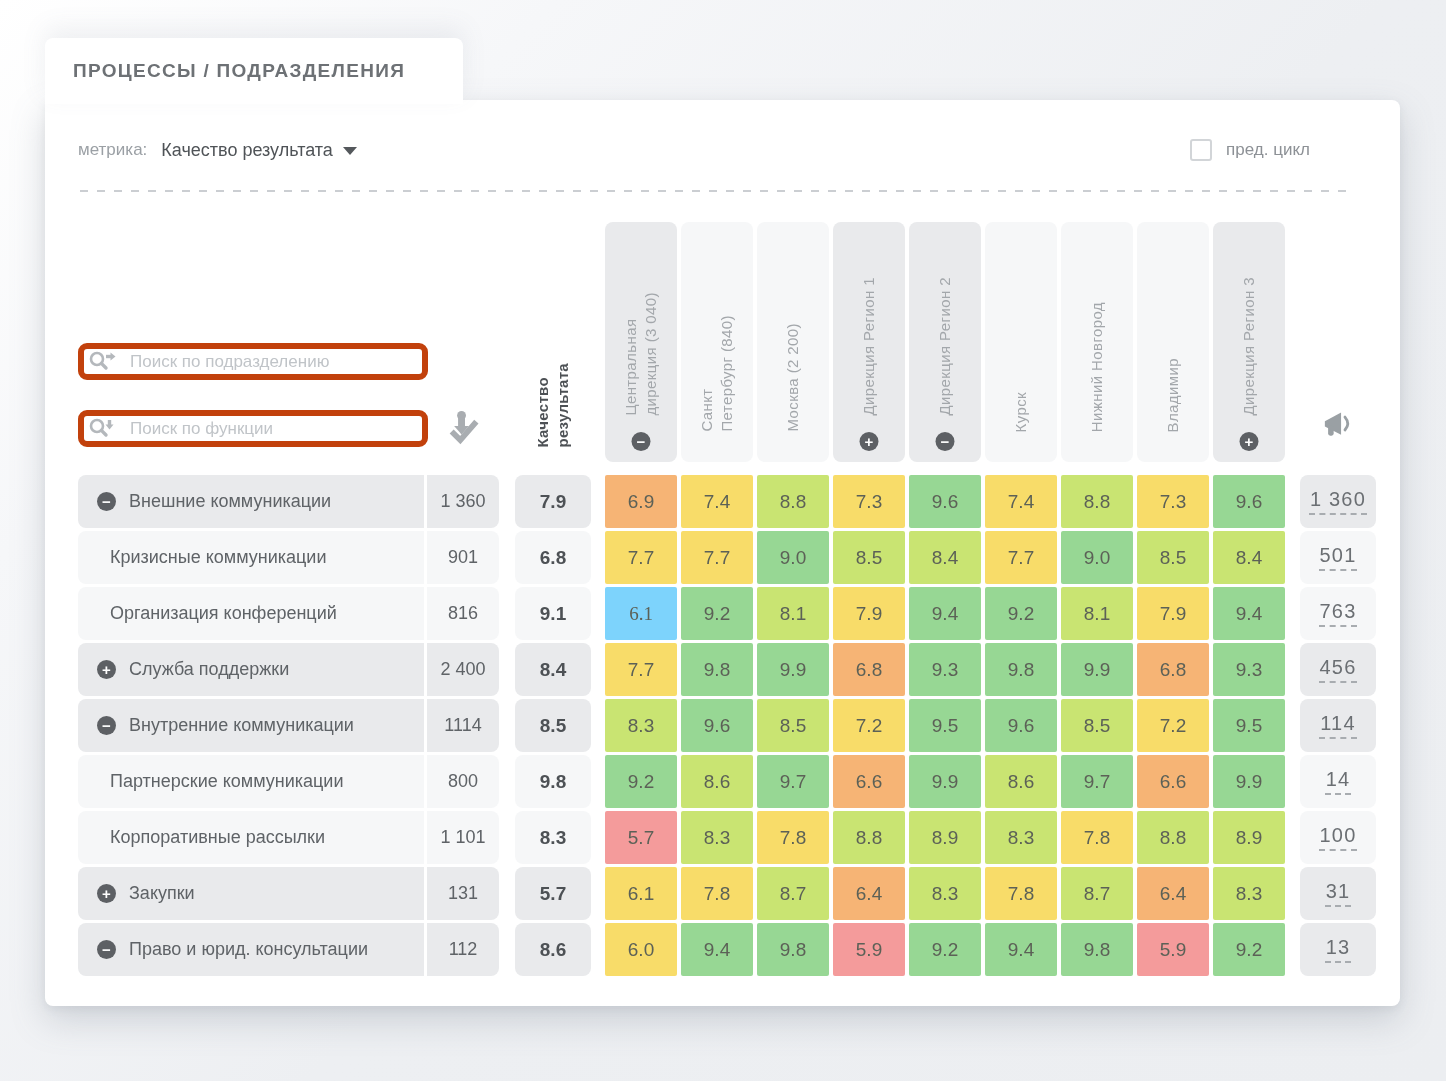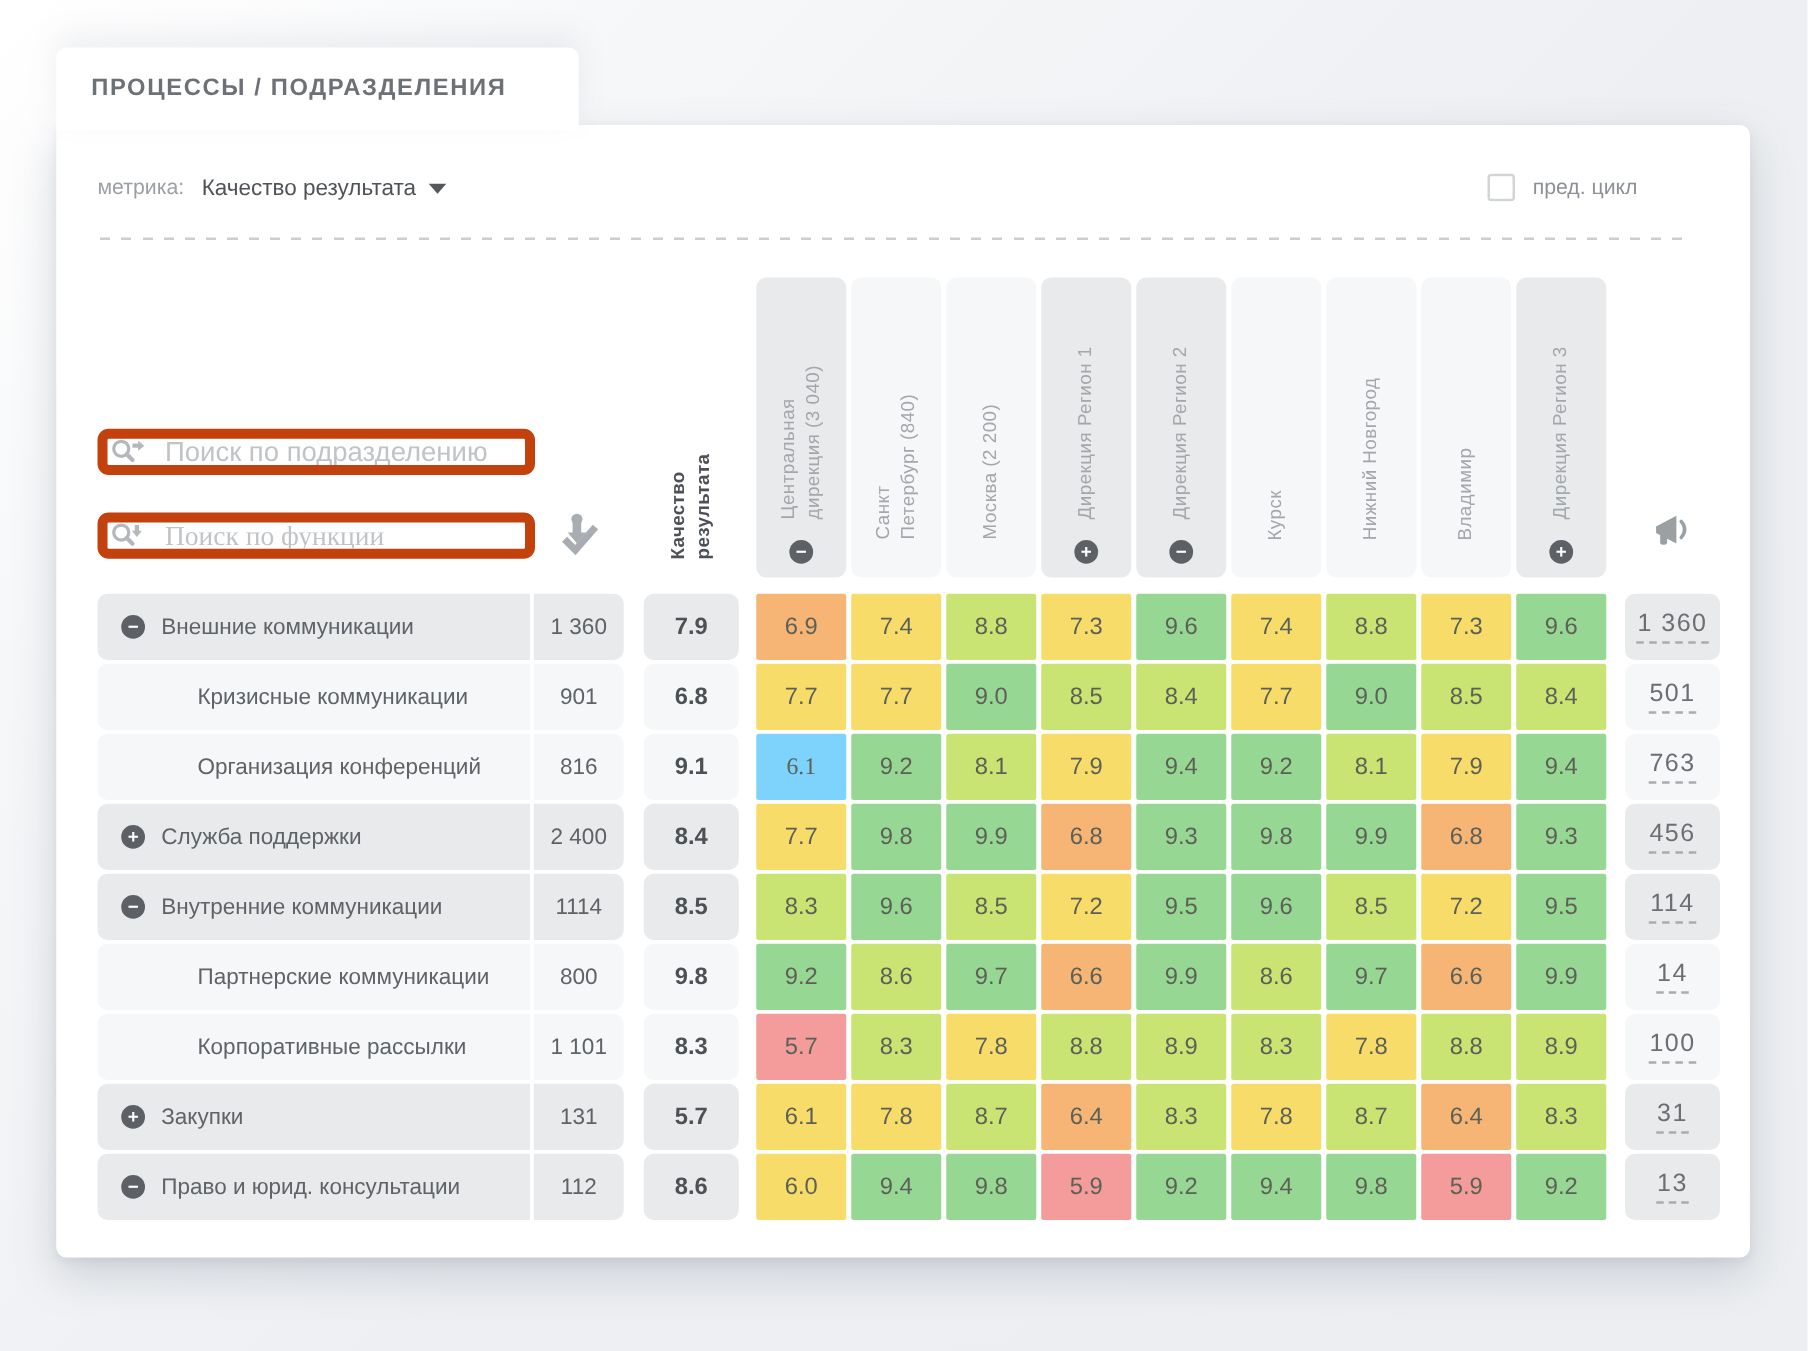--- a/index.html
+++ b/index.html
@@ -50,42 +50,42 @@
   .colhead{border-radius:8px;position:relative;display:flex;flex-direction:column;align-items:center;justify-content:flex-end;box-sizing:border-box;padding-bottom:30px;}
   .colhead.group{background:#e9eaec;padding-bottom:46px;}
   .colhead.child{background:#f6f7f8;}
   .vtext{writing-mode:vertical-rl;transform:rotate(180deg);white-space:pre-line;
     font-size:15px;line-height:1.35;color:#a3a7ab;letter-spacing:.4px;text-align:left;}
   .vtext.dark{color:#4d5155;font-weight:bold;letter-spacing:.3px;}
   .colhead .toggle{position:absolute;bottom:11px;left:50%;transform:translateX(-50%);}
   .toggle{width:19px;height:19px;border-radius:50%;background:#5d6064;color:#fff;
     display:flex;align-items:center;justify-content:center;font-size:15px;font-weight:bold;line-height:1;flex:none;cursor:pointer;}
   .search-input{position:absolute;left:0;width:350px;height:37px;box-sizing:border-box;
-    border:8px solid #c2410c;border-radius:9px;background:#fff;padding:0 10px 0 46px;
-    font-size:22px;color:#5f6367;font-family:"Liberation Sans",sans-serif;outline:none;}
+    border:6px solid #c2410c;border-radius:9px;background:#fff;padding:0 10px 0 46px;
+    font-size:17px;color:#5f6367;font-family:"Liberation Sans",sans-serif;outline:none;}
   .search-input::placeholder{color:#c0c4c8;}
   .si-1{bottom:82px;}
-  .si-2{bottom:15px;font-family:Liberation Serif, serif;}
+  .si-2{bottom:15px;}
   .search-ico{position:absolute;left:10px;z-index:2;pointer-events:none;}
   .sico-1{bottom:89px;}
   .sico-2{bottom:22px;}
   .sort-ico{position:absolute;right:14px;bottom:12px;cursor:pointer;}
   .quality-head{padding-bottom:14px;}
   .links-head{padding-bottom:22px;}
   
   .row{height:53px;margin-bottom:3px;display:flex;align-items:stretch;}
   .block{display:flex;align-items:center;justify-content:center;box-sizing:border-box;}
   .name-block{border-radius:8px 0 0 8px;justify-content:flex-start;}
   .count-block{border-radius:0 8px 8px 0;}
   .row.parent .name-block,.row.parent .count-block,.row.parent .quality-block,.row.parent .link-block{background:#e9eaec;}
   .row.child .name-block,.row.child .count-block,.row.child .quality-block,.row.child .link-block{background:#f6f7f8;}
   .quality-block,.link-block{border-radius:8px;}
   .name-block .toggle{margin:0 13px 0 19px;}
   .row-label{font-size:18px;color:#5f6367;}
-  .row.child .row-label{margin-left:80px;}
+  .row.child .row-label{margin-left:32px;}
   .count-label{font-size:18px;color:#5f6367;}
   .quality-label{font-size:19px;font-weight:bold;color:#4d5155;}
   .cell{border-radius:2px;display:flex;align-items:center;justify-content:center;cursor:pointer;}
   .cell-value{font-size:19px;color:#5c6157;}
   .link-num{font-size:20px;letter-spacing:1.2px;color:#6b6f73;border-bottom:2px dashed #a8acb0;padding:0 1px 2px 1px;cursor:pointer;}
   svg{display:block;}
 </style>
 </head>
 <body>
 

